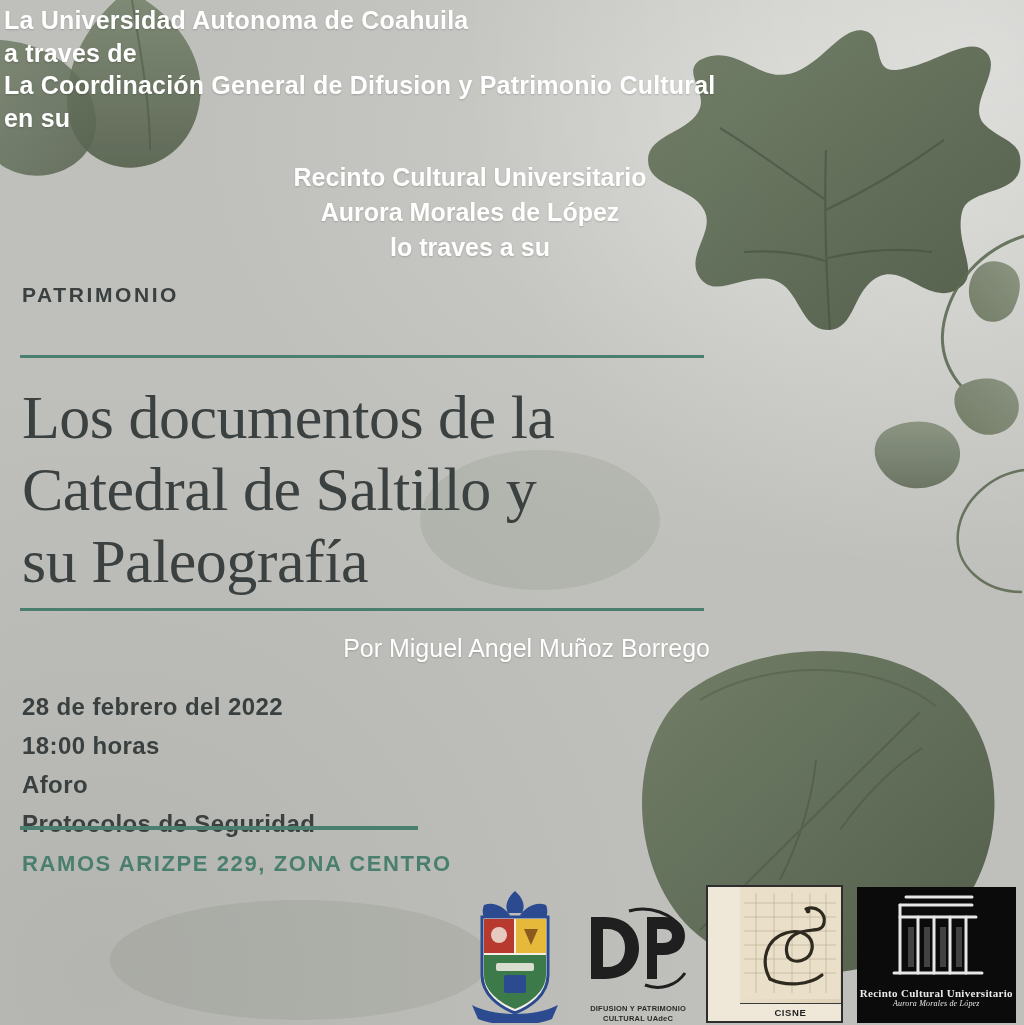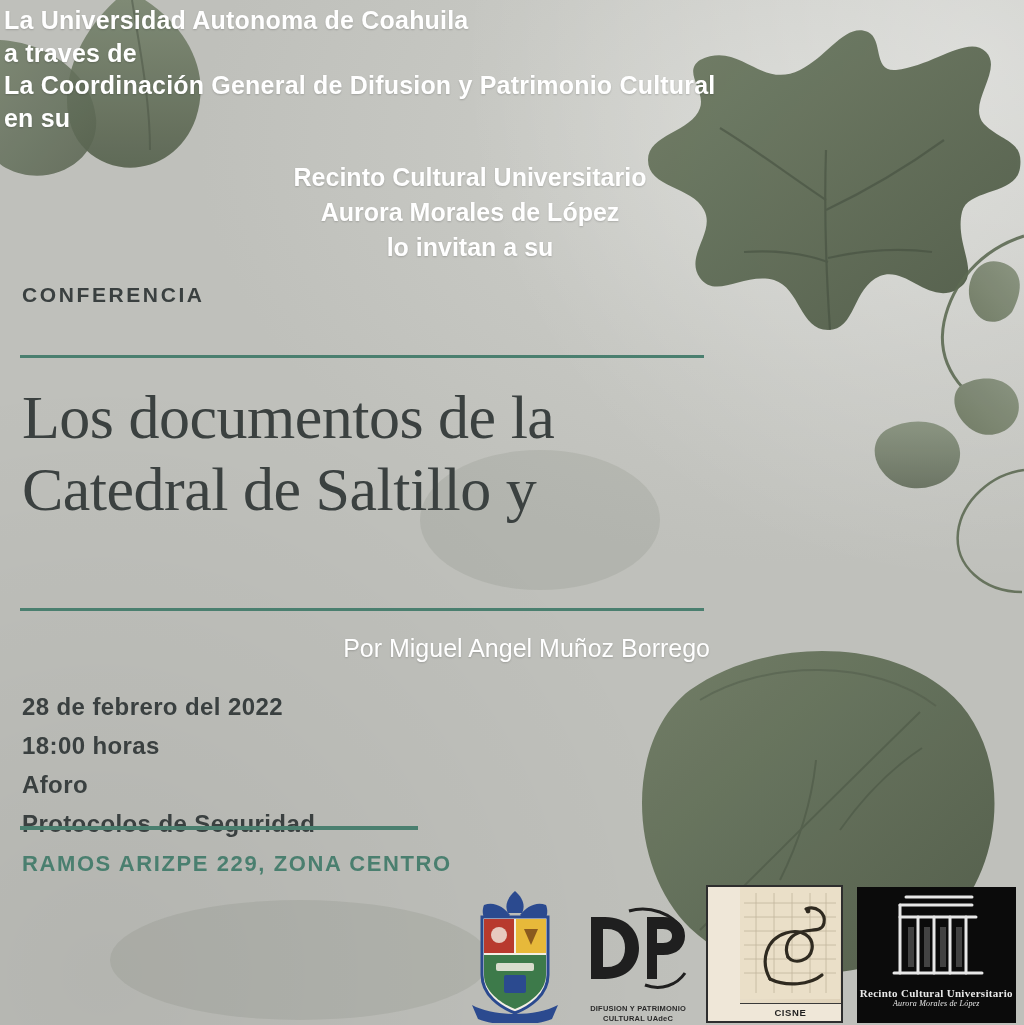--- a/index.html
+++ b/index.html
@@ -291,30 +291,31 @@
     <div class="intro">
       <span class="ln">La Universidad Autonoma de Coahuila</span>
       <span class="ln">a traves de</span>
       <span class="ln">La Coordinación General de Difusion y Patrimonio Cultural</span>
       <span class="ln">en su</span>
     </div>
 
     <div class="venue">
       <span class="ln">Recinto Cultural Universitario</span>
       <span class="ln">Aurora Morales de López</span>
-      <span class="ln">lo invitan a su</span>
+      <span class="ln">lo traves a su</span>
     </div>
 
-    <div class="kicker">CONFERENCIA</div>
+    <div class="kicker">PATRIMONIO</div>
 
     <div class="rule rule-top"></div>
 
     <div class="title">
       <span class="ln">Los documentos de la</span>
       <span class="ln">Catedral de Saltillo y</span>
+      <span class="ln">su Paleografía</span>
     </div>
 
     <div class="rule rule-mid"></div>
 
     <div class="author">Por Miguel Angel Muñoz Borrego</div>
 
     <div class="details">
       <span class="ln">28 de febrero del 2022</span>
       <span class="ln">18:00 horas</span>
       <span class="ln">Aforo</span>

